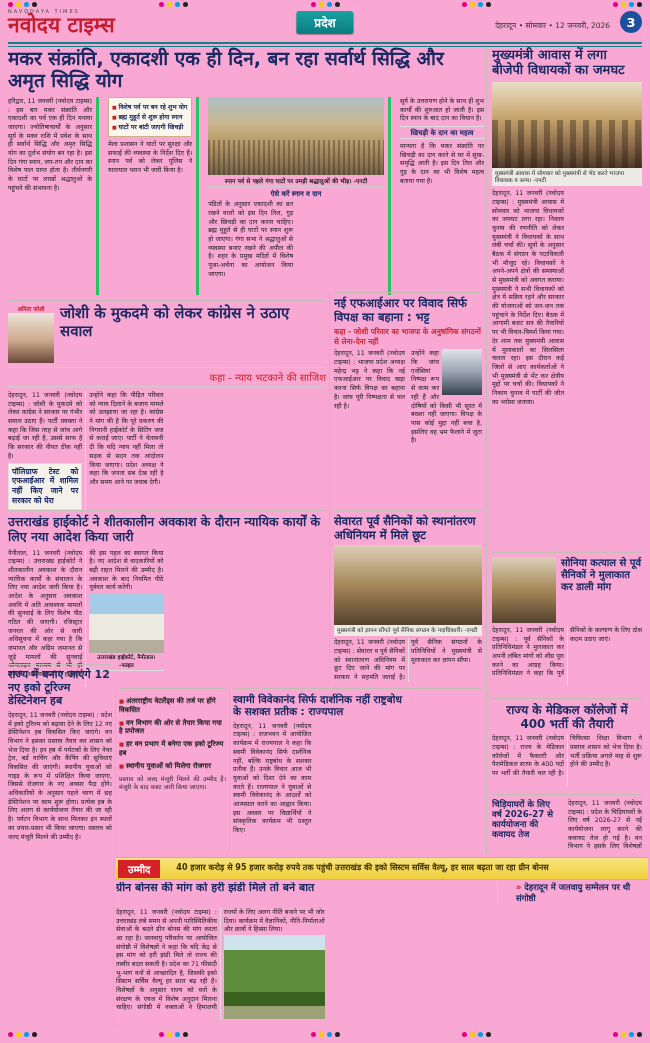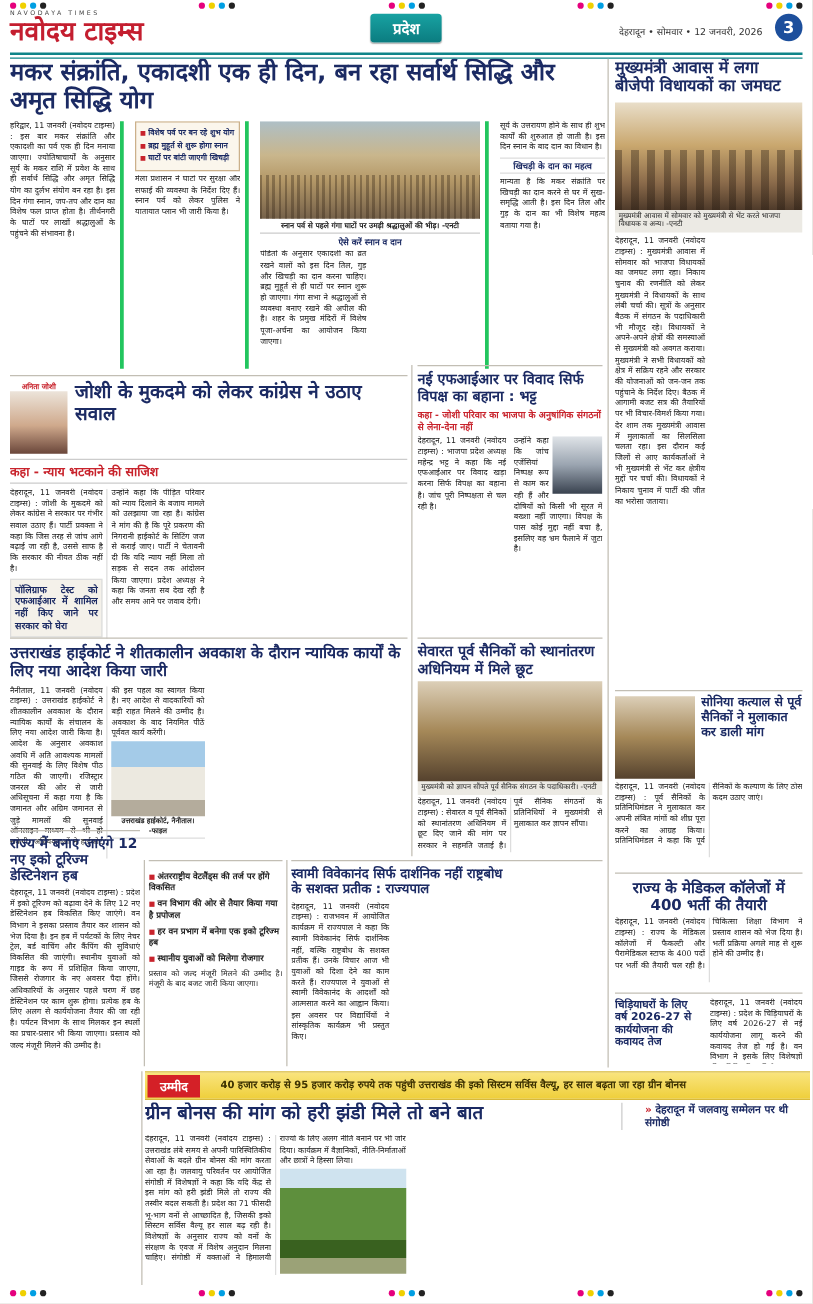--- a/index.html
+++ b/index.html
@@ -1,16 +1,16 @@
 <!DOCTYPE html>
 <html><head>
 <meta charset="utf-8">
 <style>
   html,body{margin:0;padding:0;background:#d8d4cb;}
-  .page{position:relative;width:650px;height:1043px;background:#ffffff;margin:0 auto;
+  .page{position:relative;width:650px;height:1043px;background:#f9a8d4;margin:0 auto;
         font-family:"DejaVu Sans",sans-serif;color:#1c1c1c;overflow:hidden;}
   
   .dots{position:absolute;left:8px;right:8px;height:6px;display:flex;justify-content:space-between;}
   .dots-top{top:2px}.dots-bottom{top:1032px}
   .cluster{display:flex;gap:3px}
   .dot{width:5px;height:5px;border-radius:50%}
   .c-m{background:#e5007d}.c-y{background:#f0d000}.c-c{background:#009fe3}.c-k{background:#222}
   
   .masthead{position:absolute;top:8px;left:8px;width:634px;height:32px}
   .paper-tag{font-size:5px;letter-spacing:2px;color:#444}
@@ -67,21 +67,21 @@
   .cm-hl{font-size:13px}
   .cm-photo{height:86px;margin-top:4px}
   .cm-body{margin-top:3px;height:346px}
   
   .story-joshi{top:300px;left:8px;width:318px;height:206px}
   .joshi-top{display:flex;gap:6px}
   .portrait-wrap{width:46px;flex:none}
   .portrait-label{font-size:5.8px;color:#c8232c;font-weight:bold;text-align:center}
   .portrait{height:50px}
   .joshi-hl{font-size:15px;flex:1}
-  .red-sub{color:#c8232c;font-weight:bold;font-size:10px;text-align:left;
+  .red-sub{color:#c8232c;font-weight:normal;font-size:10px;text-align:right;
      border-top:1px solid #ccc;border-bottom:1px solid #ccc;padding:2px 0;margin:4px 0}
   .joshi-body{height:122px}
   .inset-head{font-size:7.6px;font-weight:bold;color:#1b2a63;border:1px solid #ddd;
      background:#f4f1ea;padding:3px;margin:2px 0;break-inside:avoid;line-height:1.3}
   
   .story-bhatt{top:292px;left:334px;width:148px;height:214px}
   .bhatt-hl{font-size:11.5px}
   .bhatt-sub{color:#c8232c;font-weight:bold;font-size:7.4px;margin:3px 0;line-height:1.3}
   .bhatt-row{display:flex;gap:6px;height:150px}
   .bhatt-col{width:71px;overflow:hidden}
@@ -122,21 +122,21 @@
   .swami-hl{font-size:10.5px;max-width:170px}
   .swami-body{margin-top:4px;height:118px}
   
   .hope-band{position:absolute;top:857px;left:116px;width:532px;height:21px;
      background:linear-gradient(#f9e47e,#efcf3b);display:flex;align-items:center;
      border-top:1px solid #d8b93a;border-bottom:1px solid #d8b93a}
   .hope-label{background:#d42027;color:#fff;font-weight:bold;font-size:10px;padding:2px 10px;margin:0 16px 0 2px;flex:none}
   .hope-text{font-size:8px;font-weight:bold;color:#3c3100;line-height:1.1}
   .story-green{top:882px;left:116px;width:532px;height:146px}
   .green-head{display:flex;gap:8px;align-items:flex-start}
-  .green-hl{font-size:15px;flex:1}
+  .green-hl{font-size:11px;flex:1}
   .green-sub{width:132px;flex:none;font-size:8.4px;font-weight:bold;color:#1b2a63;
      border-left:1px solid #ccc;padding-left:18px;line-height:1.3}
   .green-sub:before{content:"» ";color:#c8232c}
   .green-body{margin-top:4px;height:112px}
   .green-photo{width:100%;height:84px;break-inside:avoid;margin:1px 0}
 </style>
 </head>
 <body>
 
 <div class="page">

